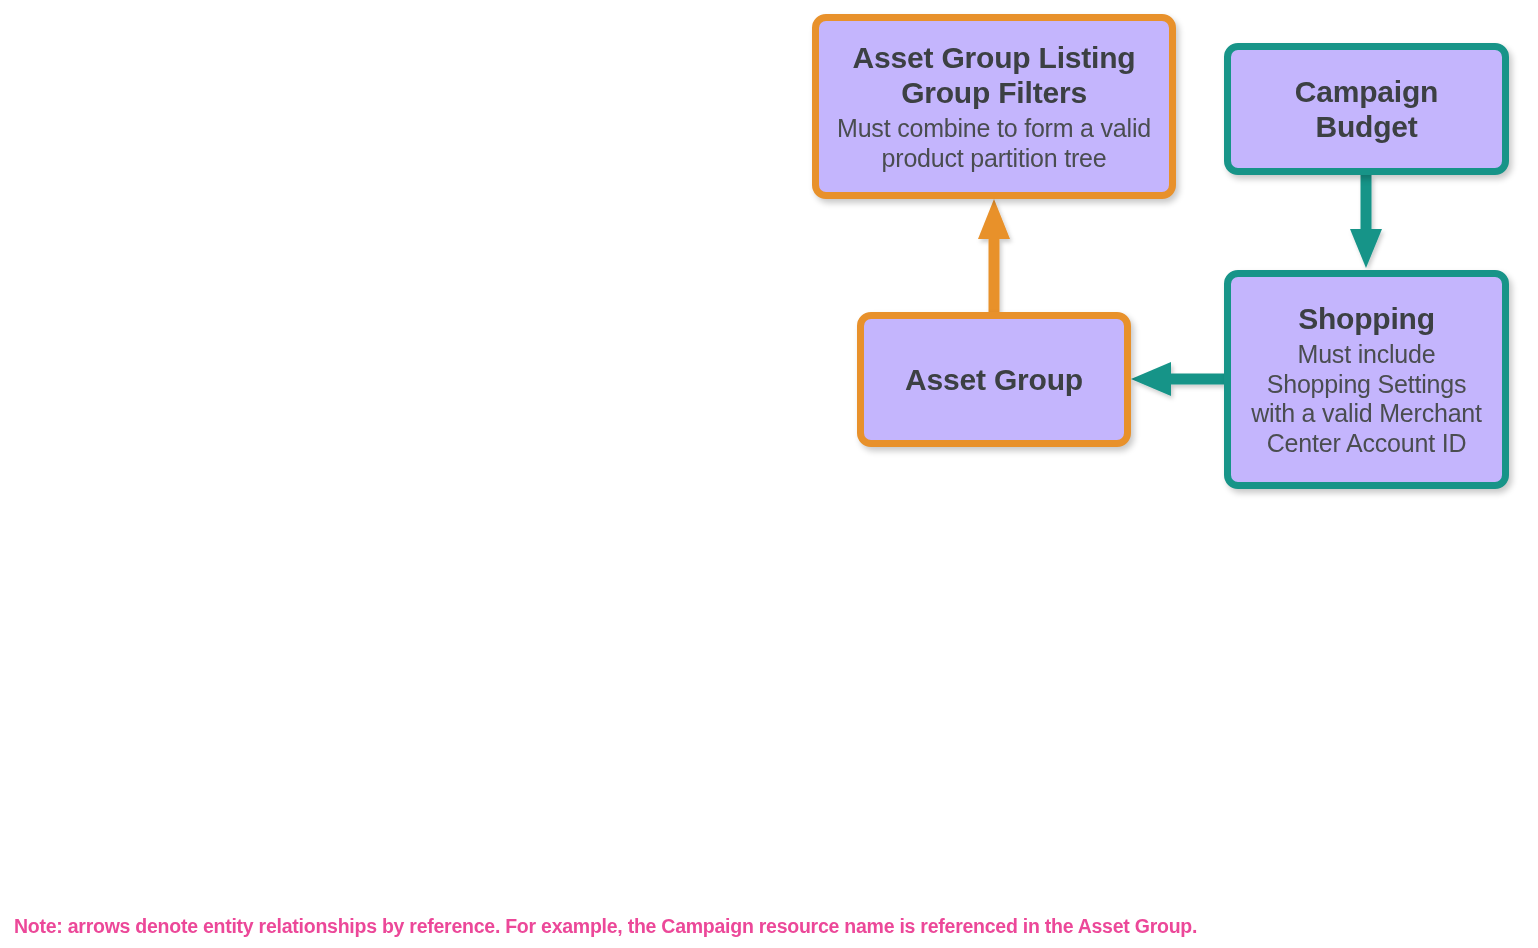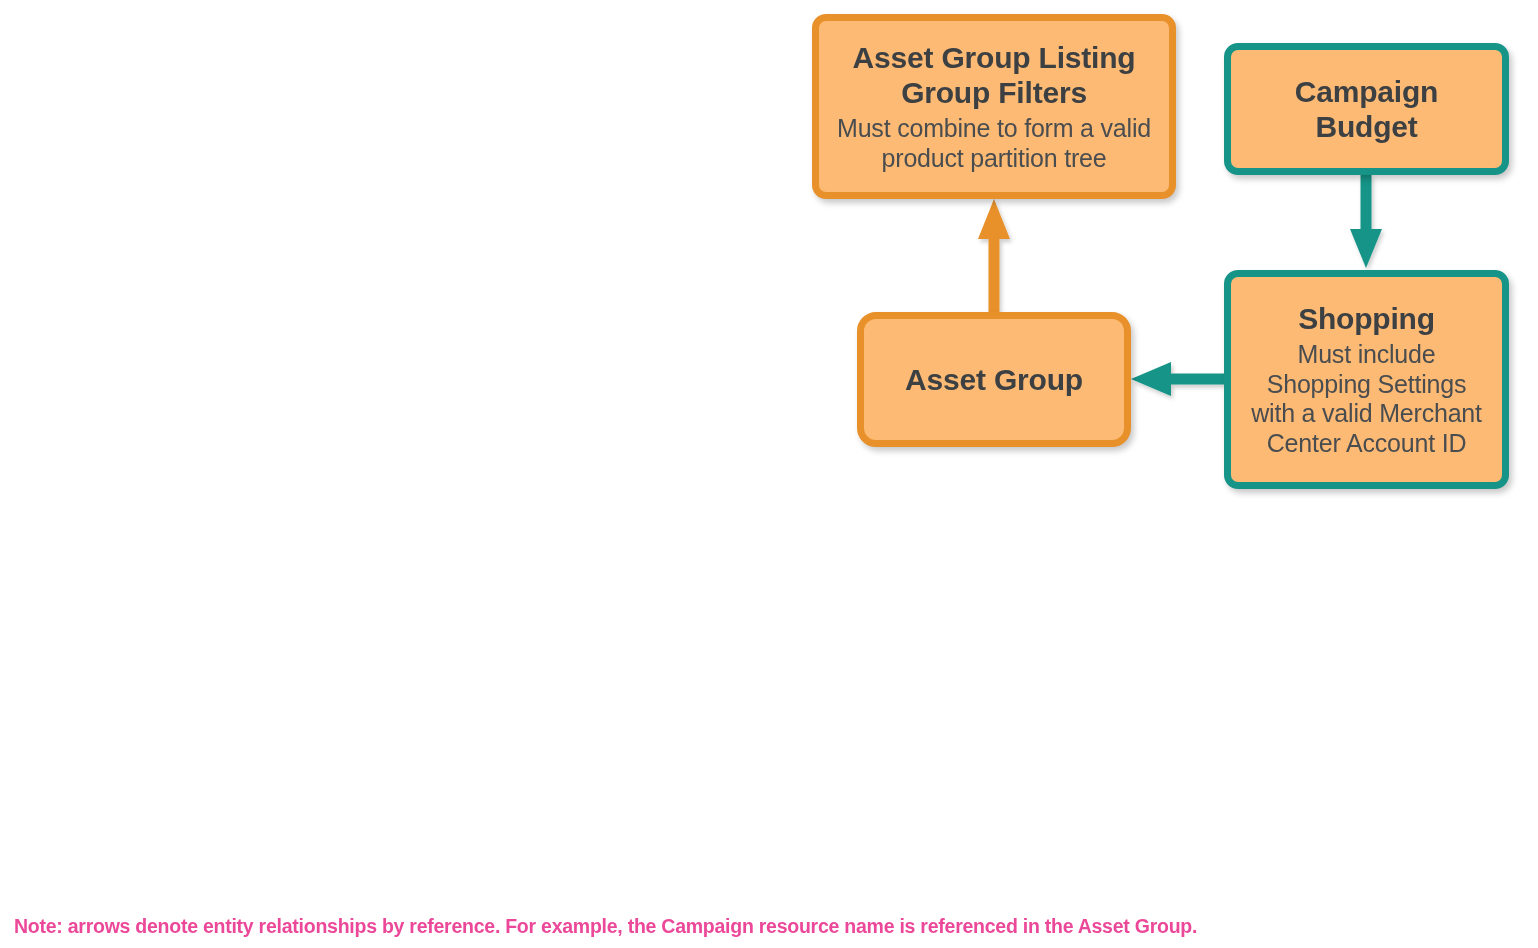--- a/index.html
+++ b/index.html
@@ -27,21 +27,21 @@
     left: 0;
     top: 0;
     width: 1538px;
     height: 948px;
     pointer-events: none;
   }
 
   .node {
     position: absolute;
     box-sizing: border-box;
-    background: #fdba74;
+    background: #c4b5fd;
     border-style: solid;
     border-radius: 14px;
     display: flex;
     flex-direction: column;
     align-items: center;
     justify-content: center;
     text-align: center;
     box-shadow: 3px 4px 6px rgba(0,0,0,0.22);
     padding: 6px 14px;
   }
@@ -63,21 +63,21 @@
     line-height: 1.18;
     margin-top: 4px;
     letter-spacing: -0.2px;
   }
 
   
   #node-asset-group-listing-group-filters {
     left: 812px; top: 14px; width: 364px; height: 185px;
   }
   #node-asset-group {
-    left: 857px; top: 312px; width: 274px; height: 135px; border-radius: 19px;
+    left: 857px; top: 312px; width: 274px; height: 135px;
   }
   #node-campaign-budget {
     left: 1224px; top: 43px; width: 285px; height: 132px;
   }
   #node-campaign {
     left: 1224px; top: 270px; width: 285px; height: 219px;
   }
 
   .footer-note {
     position: absolute;

